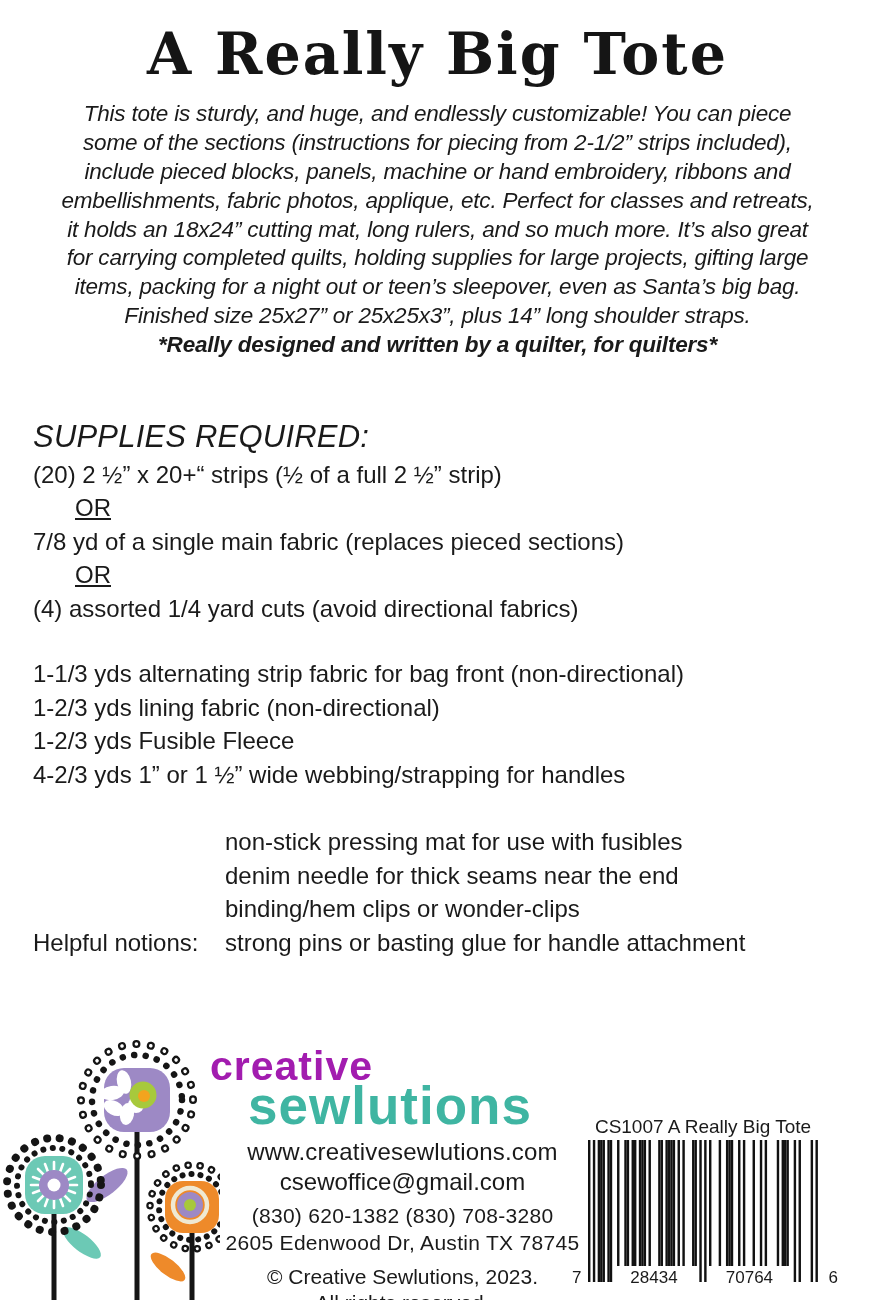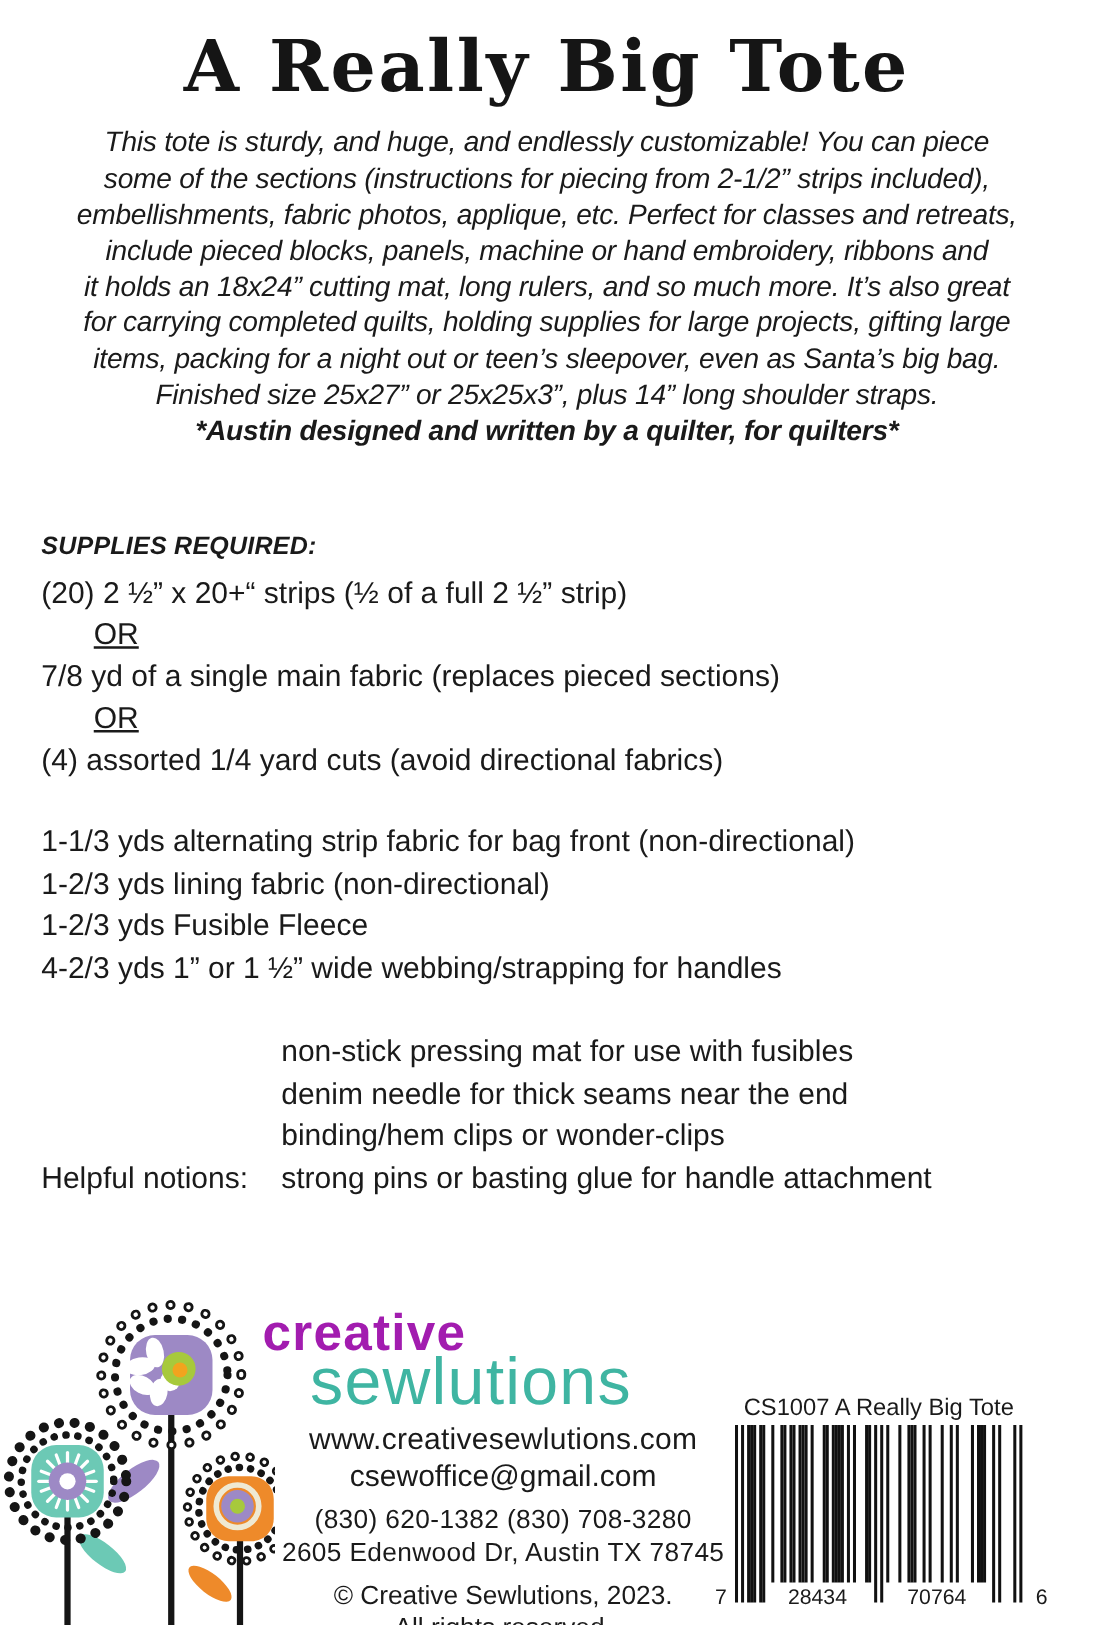--- a/index.html
+++ b/index.html
@@ -46,23 +46,23 @@
   .intro .tagline{font-weight:bold;}
   
   .supplies{
     margin-top:60px;
     margin-left:33px;
     margin-right:20px;
     font-size:24px;
     line-height:33.5px;
   }
   .supplies-heading{
-    font-weight:bold;
+    font-weight:normal;
     font-style:italic;
-    font-size:20px;
+    font-size:31px;
     line-height:34px;
     margin-bottom:4px;
     letter-spacing:0.2px;
   }
   .supply-line{white-space:nowrap;}
   .supply-line.indent{margin-left:42px;text-decoration:underline;}
   .yardage{margin-top:32px;}
   .notions{
     margin-top:34px;
     display:flex;
@@ -93,21 +93,21 @@
     font-weight:bold;
     letter-spacing:1px;
     line-height:1.0;
     color:#a21caf;
   }
   .brand-line2{
     text-align:left;
     margin-left:48px;
     margin-top:-8px;
     font-size:53px;
-    font-weight:normal;
+    font-weight:bold;
     letter-spacing:1px;
     line-height:1.0;
     color:var(--teal-text);
   }
   .brand-website{font-size:24px;margin-top:6px;letter-spacing:0.2px;}
   .brand-email{font-size:24px;margin-top:2px;}
   .brand-phones{font-size:21px;margin-top:8px;letter-spacing:0.3px;}
   .brand-address{font-size:21px;margin-top:3px;letter-spacing:0.3px;}
   .brand-copyright{font-size:21px;margin-top:10px;}
   .brand-rights{font-size:21px;margin-top:2px;}
@@ -149,33 +149,33 @@
 
   <h1 class="title">A Really Big Tote</h1>
 
   <div class="intro">
     <div>
 
         <div class="line">This tote is sturdy, and huge, and endlessly customizable! You can piece</div>
 
         <div class="line">some of the sections (instructions for piecing from 2-1/2” strips included),</div>
 
+        <div class="line">include pieced blocks, panels, machine or hand embroidery, ribbons and</div>
+
         <div class="line">embellishments, fabric photos, applique, etc. Perfect for classes and retreats,</div>
-
-        <div class="line">include pieced blocks, panels, machine or hand embroidery, ribbons and</div>
 
         <div class="line">it holds an 18x24” cutting mat, long rulers, and so much more.  It’s also great</div>
 
         <div class="line">for carrying completed quilts, holding supplies for large projects, gifting large</div>
 
         <div class="line">items, packing for a night out or teen’s sleepover, even as Santa’s big bag.</div>
 
         <div class="line">Finished size 25x27” or 25x25x3”, plus 14” long shoulder straps.</div>
       </div>
-    <div class="line tagline">*Austin designed and written by a quilter, for quilters*</div>
+    <div class="line tagline">*Really designed and written by a quilter, for quilters*</div>
   </div>
 
   <div class="supplies">
     <div class="supplies-heading">SUPPLIES REQUIRED:</div>
 
     <div>
 
         <div class="supply-line">(20)  2 ½” x 20+“ strips  (½ of a full 2 ½” strip)</div>
 
         <div class="supply-line indent">OR</div>

